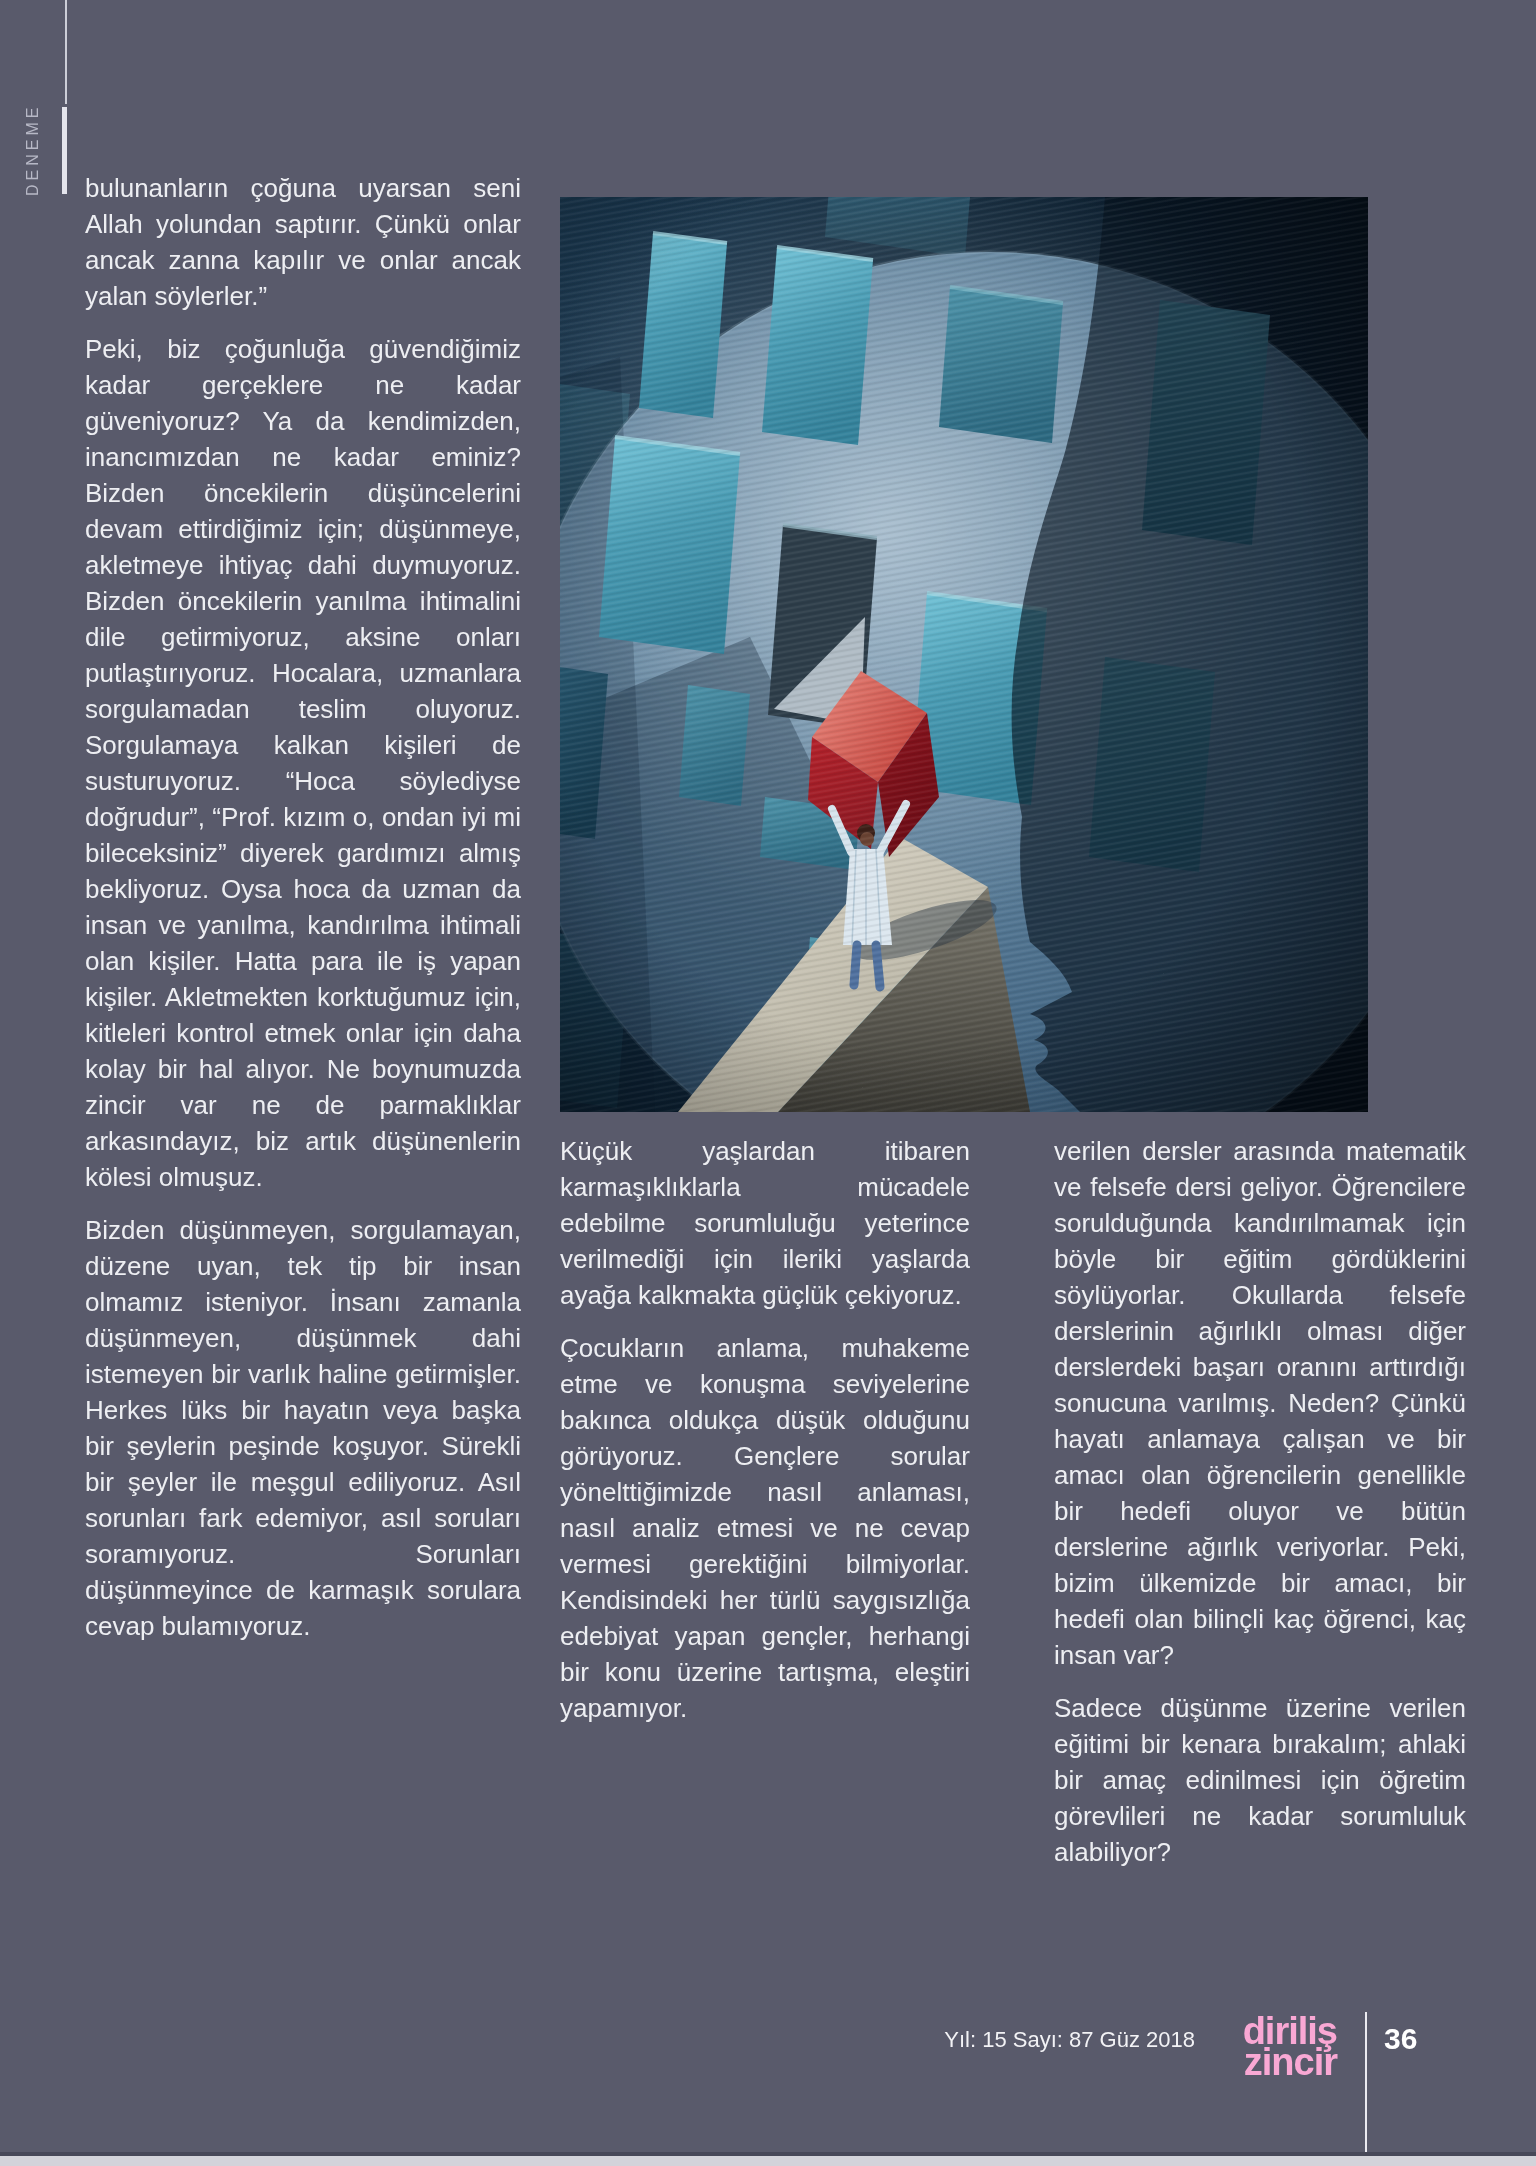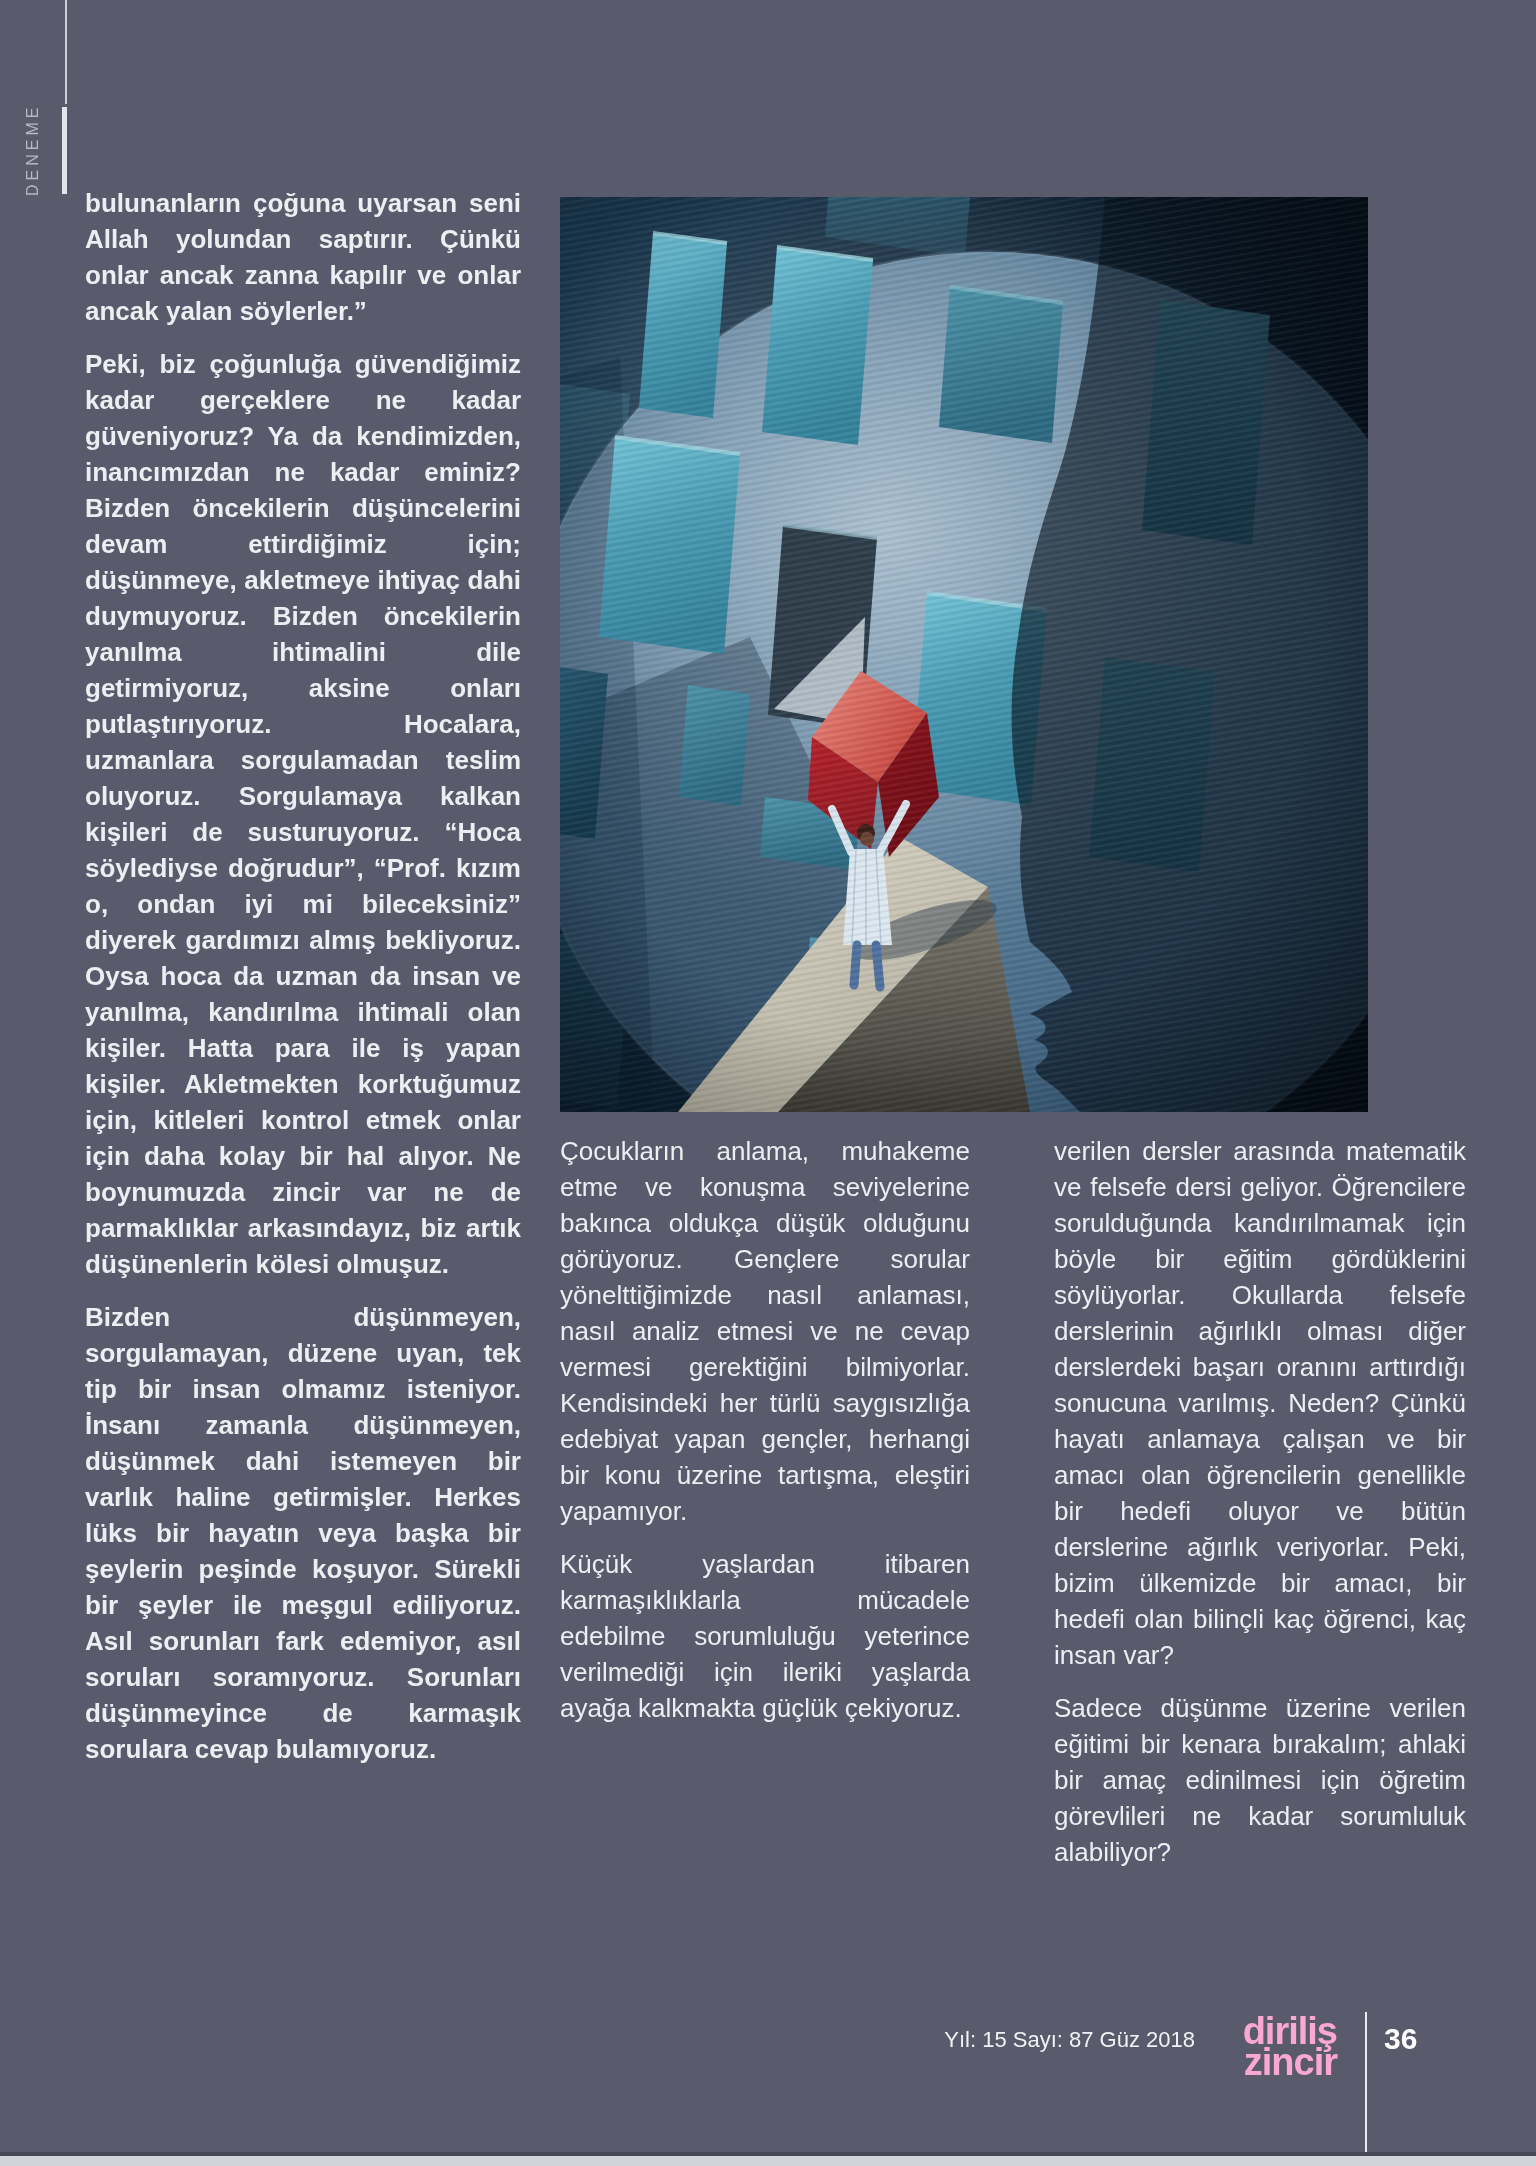--- a/index.html
+++ b/index.html
@@ -13,21 +13,21 @@
   .rule-thin{position:absolute;left:65px;top:0;width:2px;height:104px;background:#cdced8;}
   .rule-thick{position:absolute;left:62px;top:107px;width:5px;height:87px;background:#e4e4ec;}
   .section-label{
     position:absolute;left:24px;top:100px;height:96px;
     writing-mode:vertical-rl;transform:rotate(180deg);
     font-size:16px;letter-spacing:4px;color:#b7b8c6;
   }
   
   .col{position:absolute;text-align:justify;font-size:26px;line-height:36px;color:#edeef2;}
   .col p{margin:0 0 17px 0;}
-  .col-left{left:85px;top:185px;width:436px;font-weight:bold;}
+  .col-left{left:85px;top:170px;width:436px;}
   .col-mid{left:560px;top:1133px;width:410px;}
   .col-right{left:1008px;top:1133px;width:412px;margin-left:46px;}
   
   .photo{position:absolute;left:560px;top:197px;width:808px;height:915px;margin:0;padding:0;}
   .photo svg{display:block;width:808px;height:915px;}
   
   .issue-info{position:absolute;left:840px;top:2027px;width:355px;text-align:right;
     font-size:22px;color:#f2f2f5;white-space:nowrap;}
   .logo{position:absolute;left:1205px;top:2016px;width:132px;text-align:right;
     font-weight:bold;font-size:38px;line-height:31px;letter-spacing:-1px;color:#f9a8d4;}
@@ -187,22 +187,22 @@
            C492,848 492,860 477,868
            C470,876 488,884 498,893
            L520,915 L808,915 L808,0 Z" fill="#06121d" opacity="0.62"></path>
 
       <rect x="0" y="0" width="808" height="915" fill="url(#tex)"></rect>
       <rect x="0" y="0" width="808" height="915" fill="url(#vin)"></rect>
     </svg>
   </figure>
 
   <section class="col col-mid">
+    <p>Küçük yaşlardan itibaren karmaşıklıklarla mücadele edebilme sorumluluğu yeterince verilmediği için ileriki yaşlarda ayağa kalkmakta güçlük çekiyoruz.</p>
     <p>Çocukların anlama, muhakeme etme ve konuşma seviyelerine bakınca oldukça düşük olduğunu görüyoruz. Gençlere sorular yönelttiğimizde nasıl anlaması, nasıl analiz etmesi ve ne cevap vermesi gerektiğini bilmiyorlar. Kendisindeki her türlü saygısızlığa edebiyat yapan gençler, herhangi bir konu üzerine tartışma, eleştiri yapamıyor.</p>
-    <p>Küçük yaşlardan itibaren karmaşıklıklarla mücadele edebilme sorumluluğu yeterince verilmediği için ileriki yaşlarda ayağa kalkmakta güçlük çekiyoruz.</p>
   </section>
 
   <section class="col col-right">
     <p>verilen dersler arasında matematik ve felsefe dersi geliyor. Öğrencilere sorulduğunda kandırılmamak için böyle bir eğitim gördüklerini söylüyorlar. Okullarda felsefe derslerinin ağırlıklı olması diğer derslerdeki başarı oranını arttırdığı sonucuna varılmış. Neden? Çünkü hayatı anlamaya çalışan ve bir amacı olan öğrencilerin genellikle bir hedefi oluyor ve bütün derslerine ağırlık veriyorlar. Peki, bizim ülkemizde bir amacı, bir hedefi olan bilinçli kaç öğrenci, kaç insan var?</p>
     <p>Sadece düşünme üzerine verilen eğitimi bir kenara bırakalım; ahlaki bir amaç edinilmesi için öğretim görevlileri ne kadar sorumluluk alabiliyor?</p>
   </section>
 
   <footer>
     <span class="issue-info">Yıl: 15 Sayı: 87 Güz 2018</span>
     <div class="logo">

